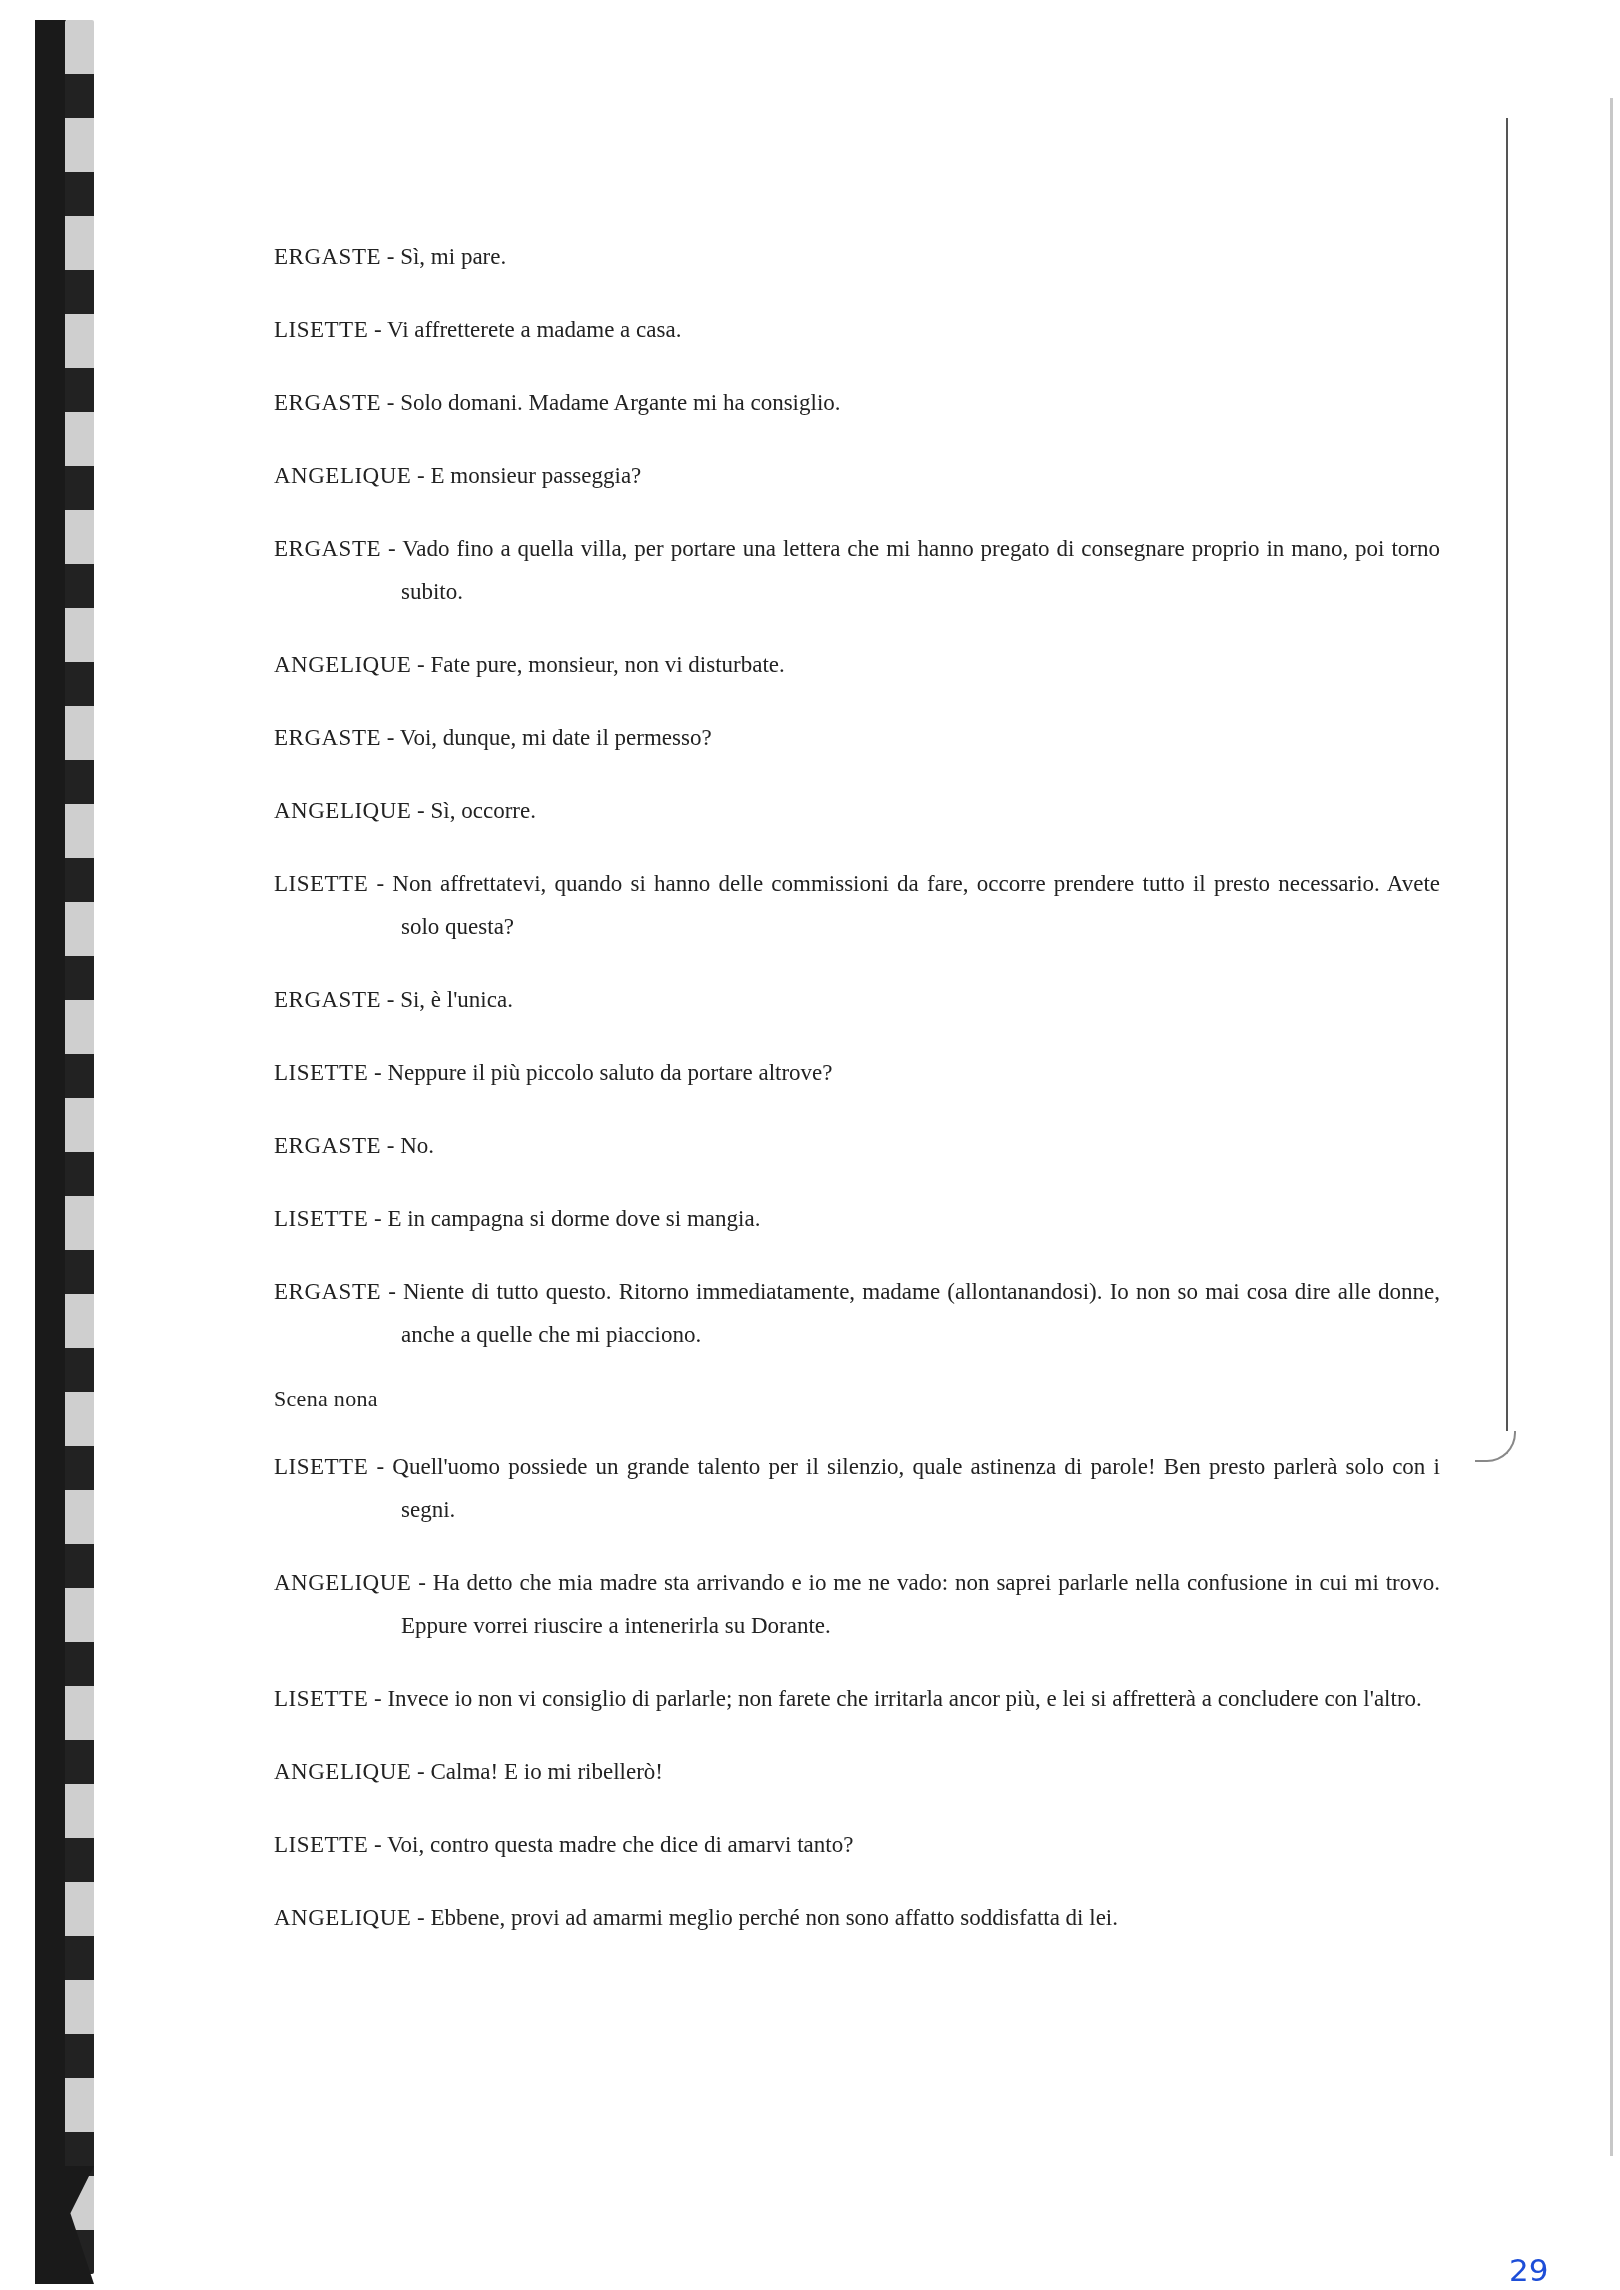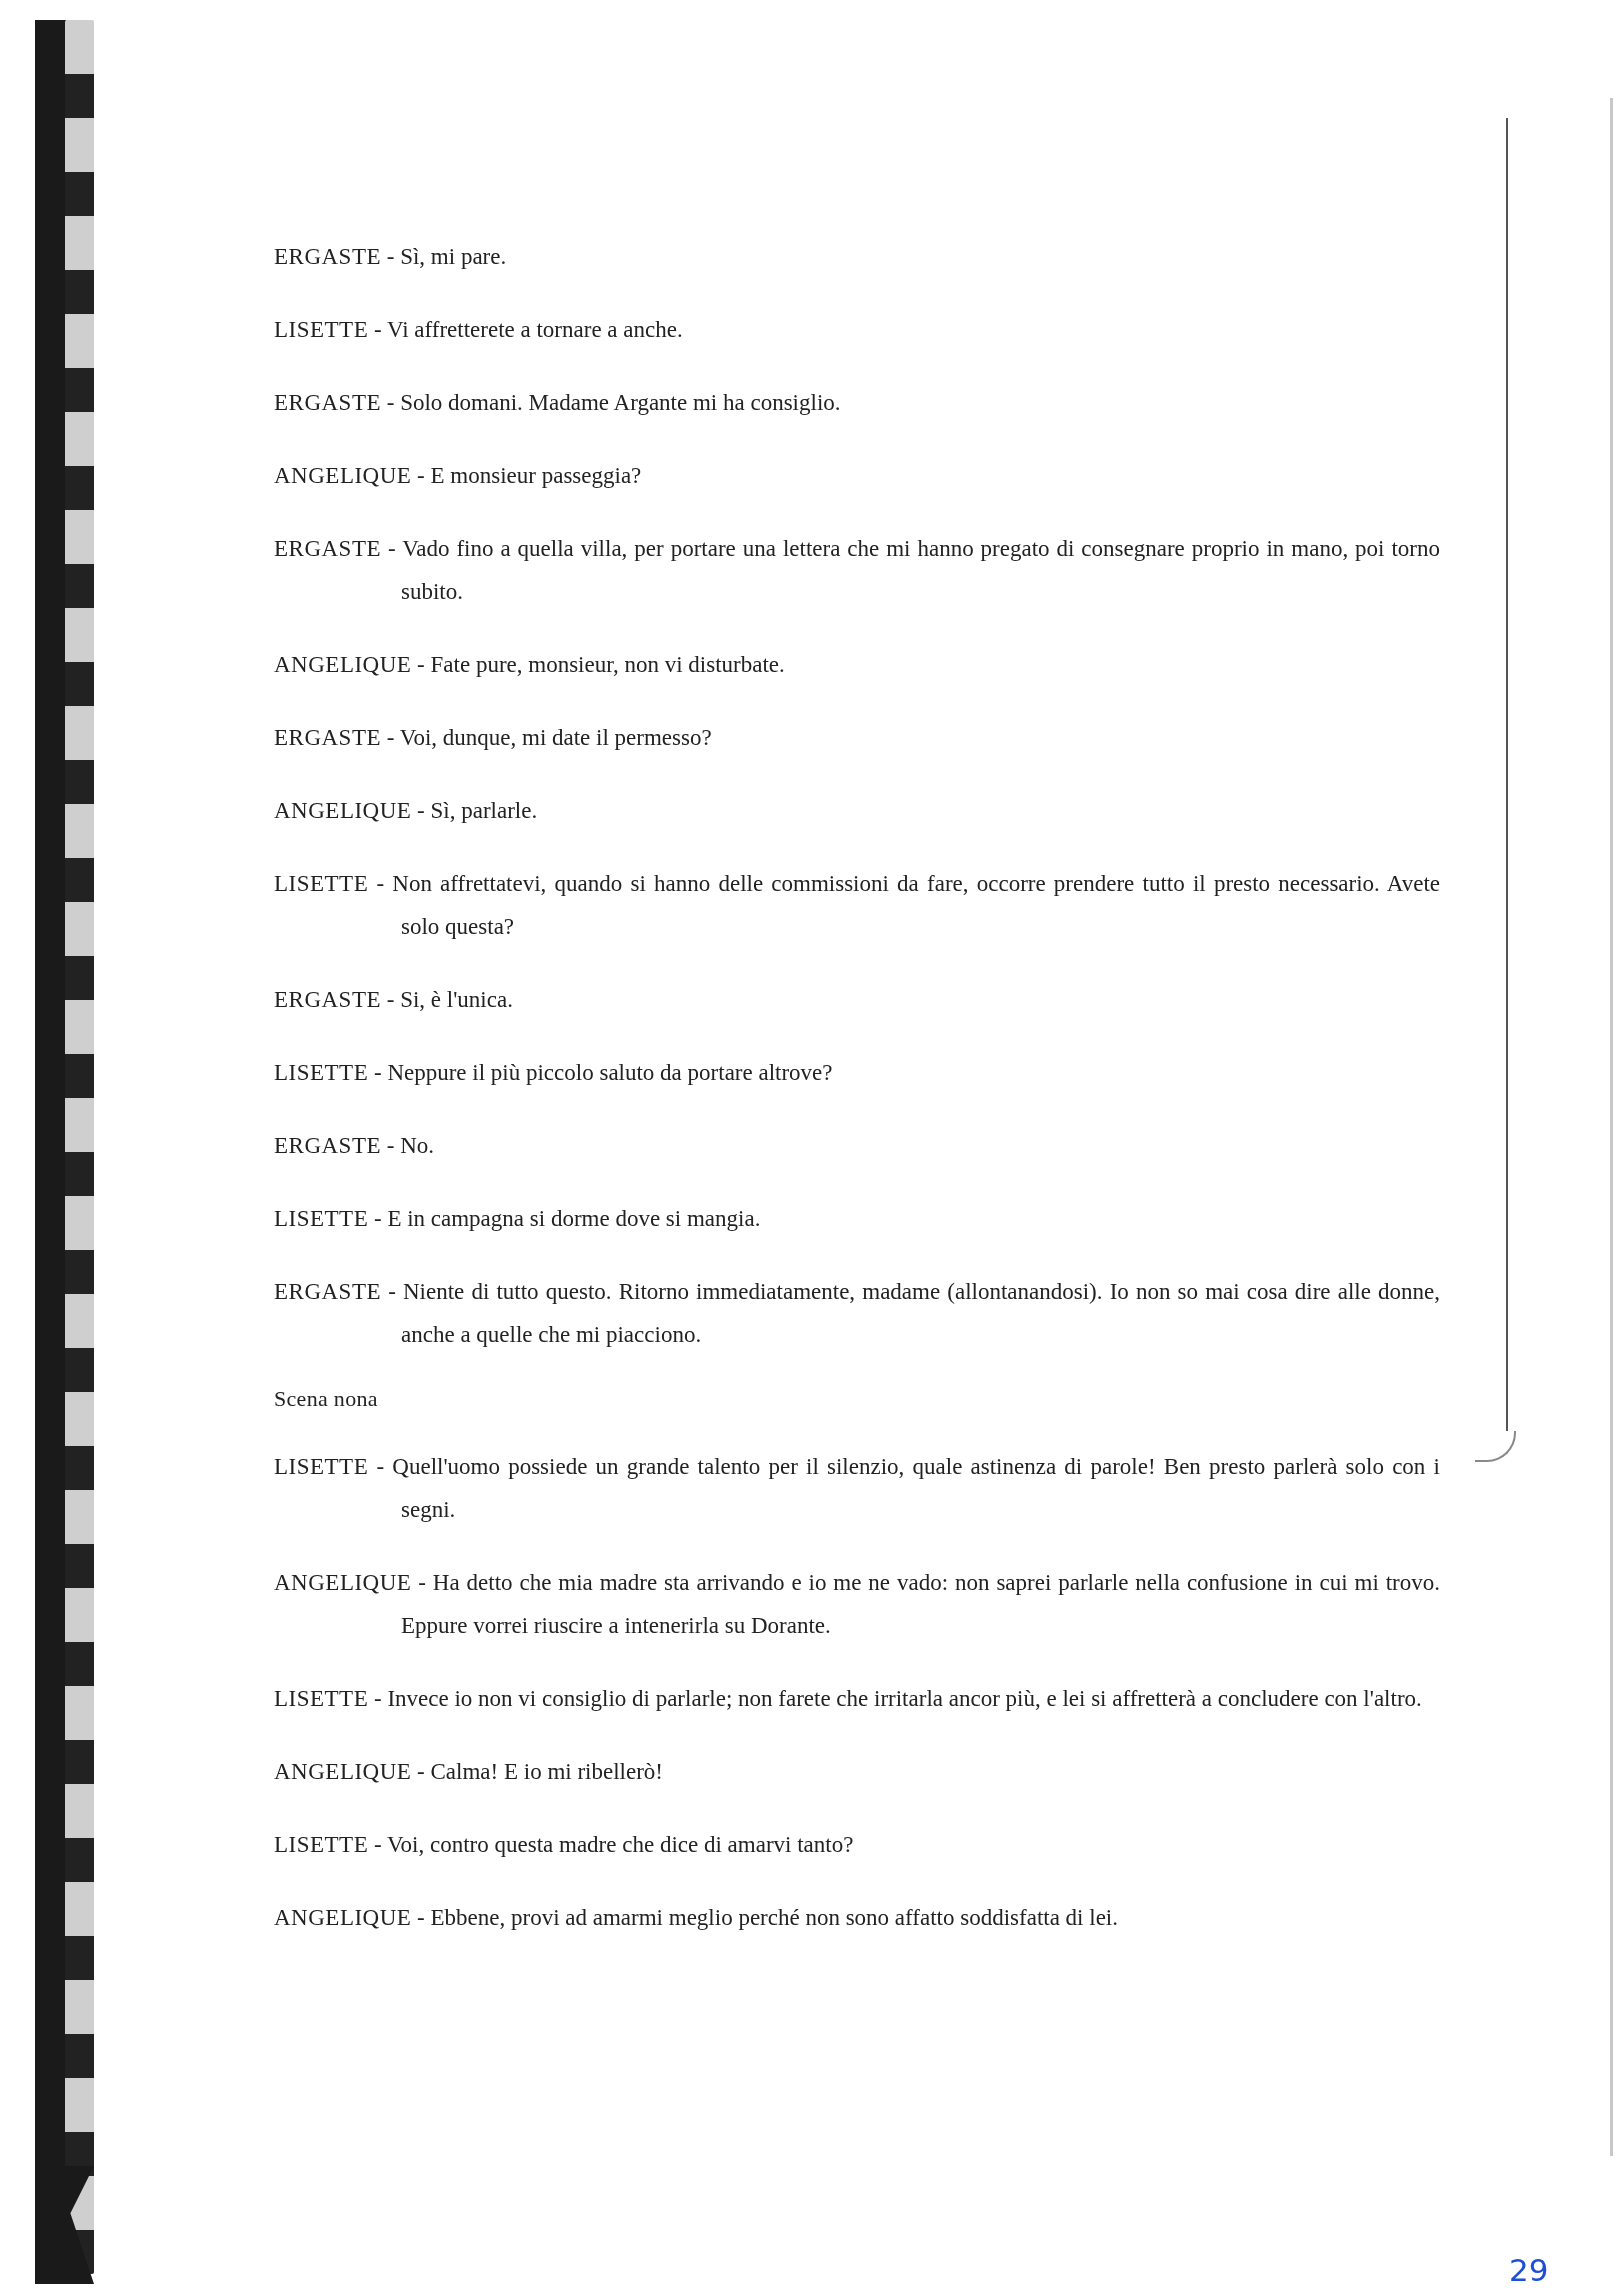--- a/index.html
+++ b/index.html
@@ -66,27 +66,27 @@
 <div class="binding"></div>
 <div class="binding-tabs"></div>
 <div class="binding-cap"></div>
 <div class="edge-line"></div>
 <div class="edge-curl"></div>
 <div class="edge-right"></div>
 
 <div class="page">
   <div id="before">
       <div class="entry"><span class="speaker">ERGASTE</span><span style="white-space: pre;"> - </span><span>Sì, mi pare.</span></div>
-      <div class="entry"><span class="speaker">LISETTE</span><span style="white-space: pre;"> - </span><span>Vi affretterete a tornare a anche.</span></div>
+      <div class="entry"><span class="speaker">LISETTE</span><span style="white-space: pre;"> - </span><span>Vi affretterete a madame a casa.</span></div>
       <div class="entry"><span class="speaker">ERGASTE</span><span style="white-space: pre;"> - </span><span>Solo domani. Madame Argante mi ha consiglio.</span></div>
       <div class="entry"><span class="speaker">ANGELIQUE</span><span style="white-space: pre;"> - </span><span>E monsieur passeggia?</span></div>
       <div class="entry"><span class="speaker">ERGASTE</span><span style="white-space: pre;"> - </span><span>Vado fino a quella villa, per portare una lettera che mi hanno pregato di consegnare proprio in mano, poi torno subito.</span></div>
       <div class="entry"><span class="speaker">ANGELIQUE</span><span style="white-space: pre;"> - </span><span>Fate pure, monsieur, non vi disturbate.</span></div>
       <div class="entry"><span class="speaker">ERGASTE</span><span style="white-space: pre;"> - </span><span>Voi, dunque, mi date il permesso?</span></div>
-      <div class="entry"><span class="speaker">ANGELIQUE</span><span style="white-space: pre;"> - </span><span>Sì, parlarle.</span></div>
+      <div class="entry"><span class="speaker">ANGELIQUE</span><span style="white-space: pre;"> - </span><span>Sì, occorre.</span></div>
       <div class="entry"><span class="speaker">LISETTE</span><span style="white-space: pre;"> - </span><span>Non affrettatevi, quando si hanno delle commissioni da fare, occorre prendere tutto il presto necessario. Avete solo questa?</span></div>
       <div class="entry"><span class="speaker">ERGASTE</span><span style="white-space: pre;"> - </span><span>Si, è l'unica.</span></div>
       <div class="entry"><span class="speaker">LISETTE</span><span style="white-space: pre;"> - </span><span>Neppure il più piccolo saluto da portare altrove?</span></div>
       <div class="entry"><span class="speaker">ERGASTE</span><span style="white-space: pre;"> - </span><span>No.</span></div>
       <div class="entry"><span class="speaker">LISETTE</span><span style="white-space: pre;"> - </span><span>E in campagna si dorme dove si mangia.</span></div>
       <div class="entry"><span class="speaker">ERGASTE</span><span style="white-space: pre;"> - </span><span>Niente di tutto questo. Ritorno immediatamente, madame (allontanandosi). Io non so mai cosa dire alle donne, anche a quelle che mi piacciono.</span></div>
     </div>
   <div class="scene-heading">Scena nona</div>
   <div id="after">
       <div class="entry"><span class="speaker">LISETTE</span><span style="white-space: pre;"> - </span><span>Quell'uomo possiede un grande talento per il silenzio, quale astinenza di parole! Ben presto parlerà solo con i segni.</span></div>

